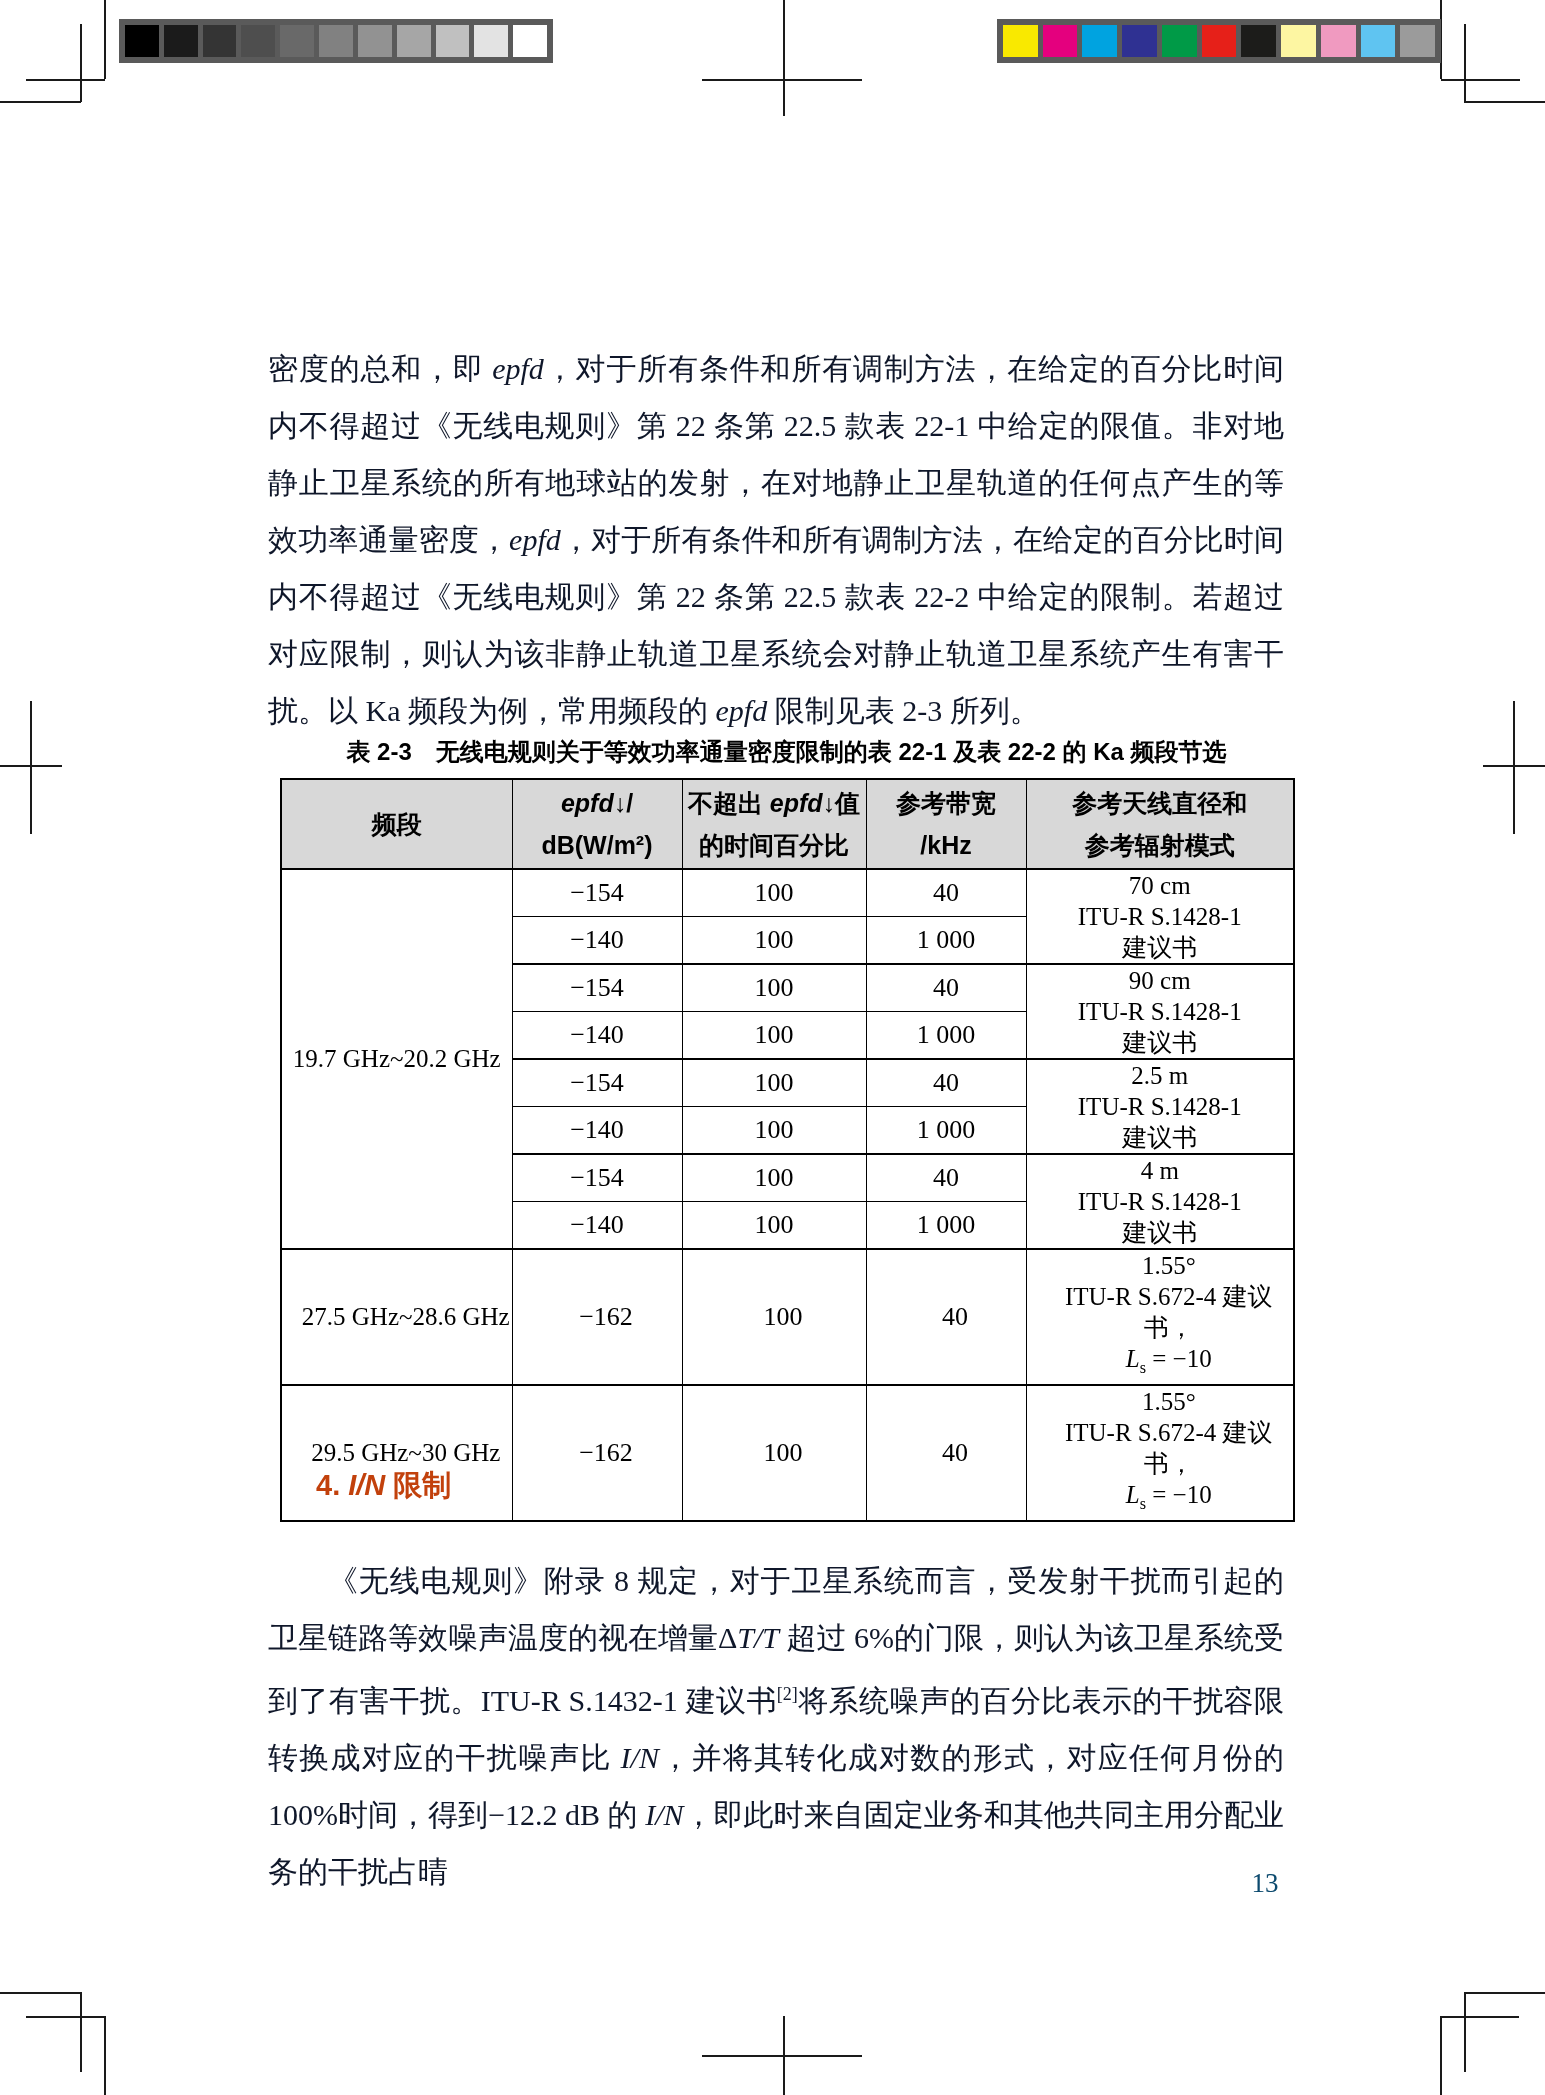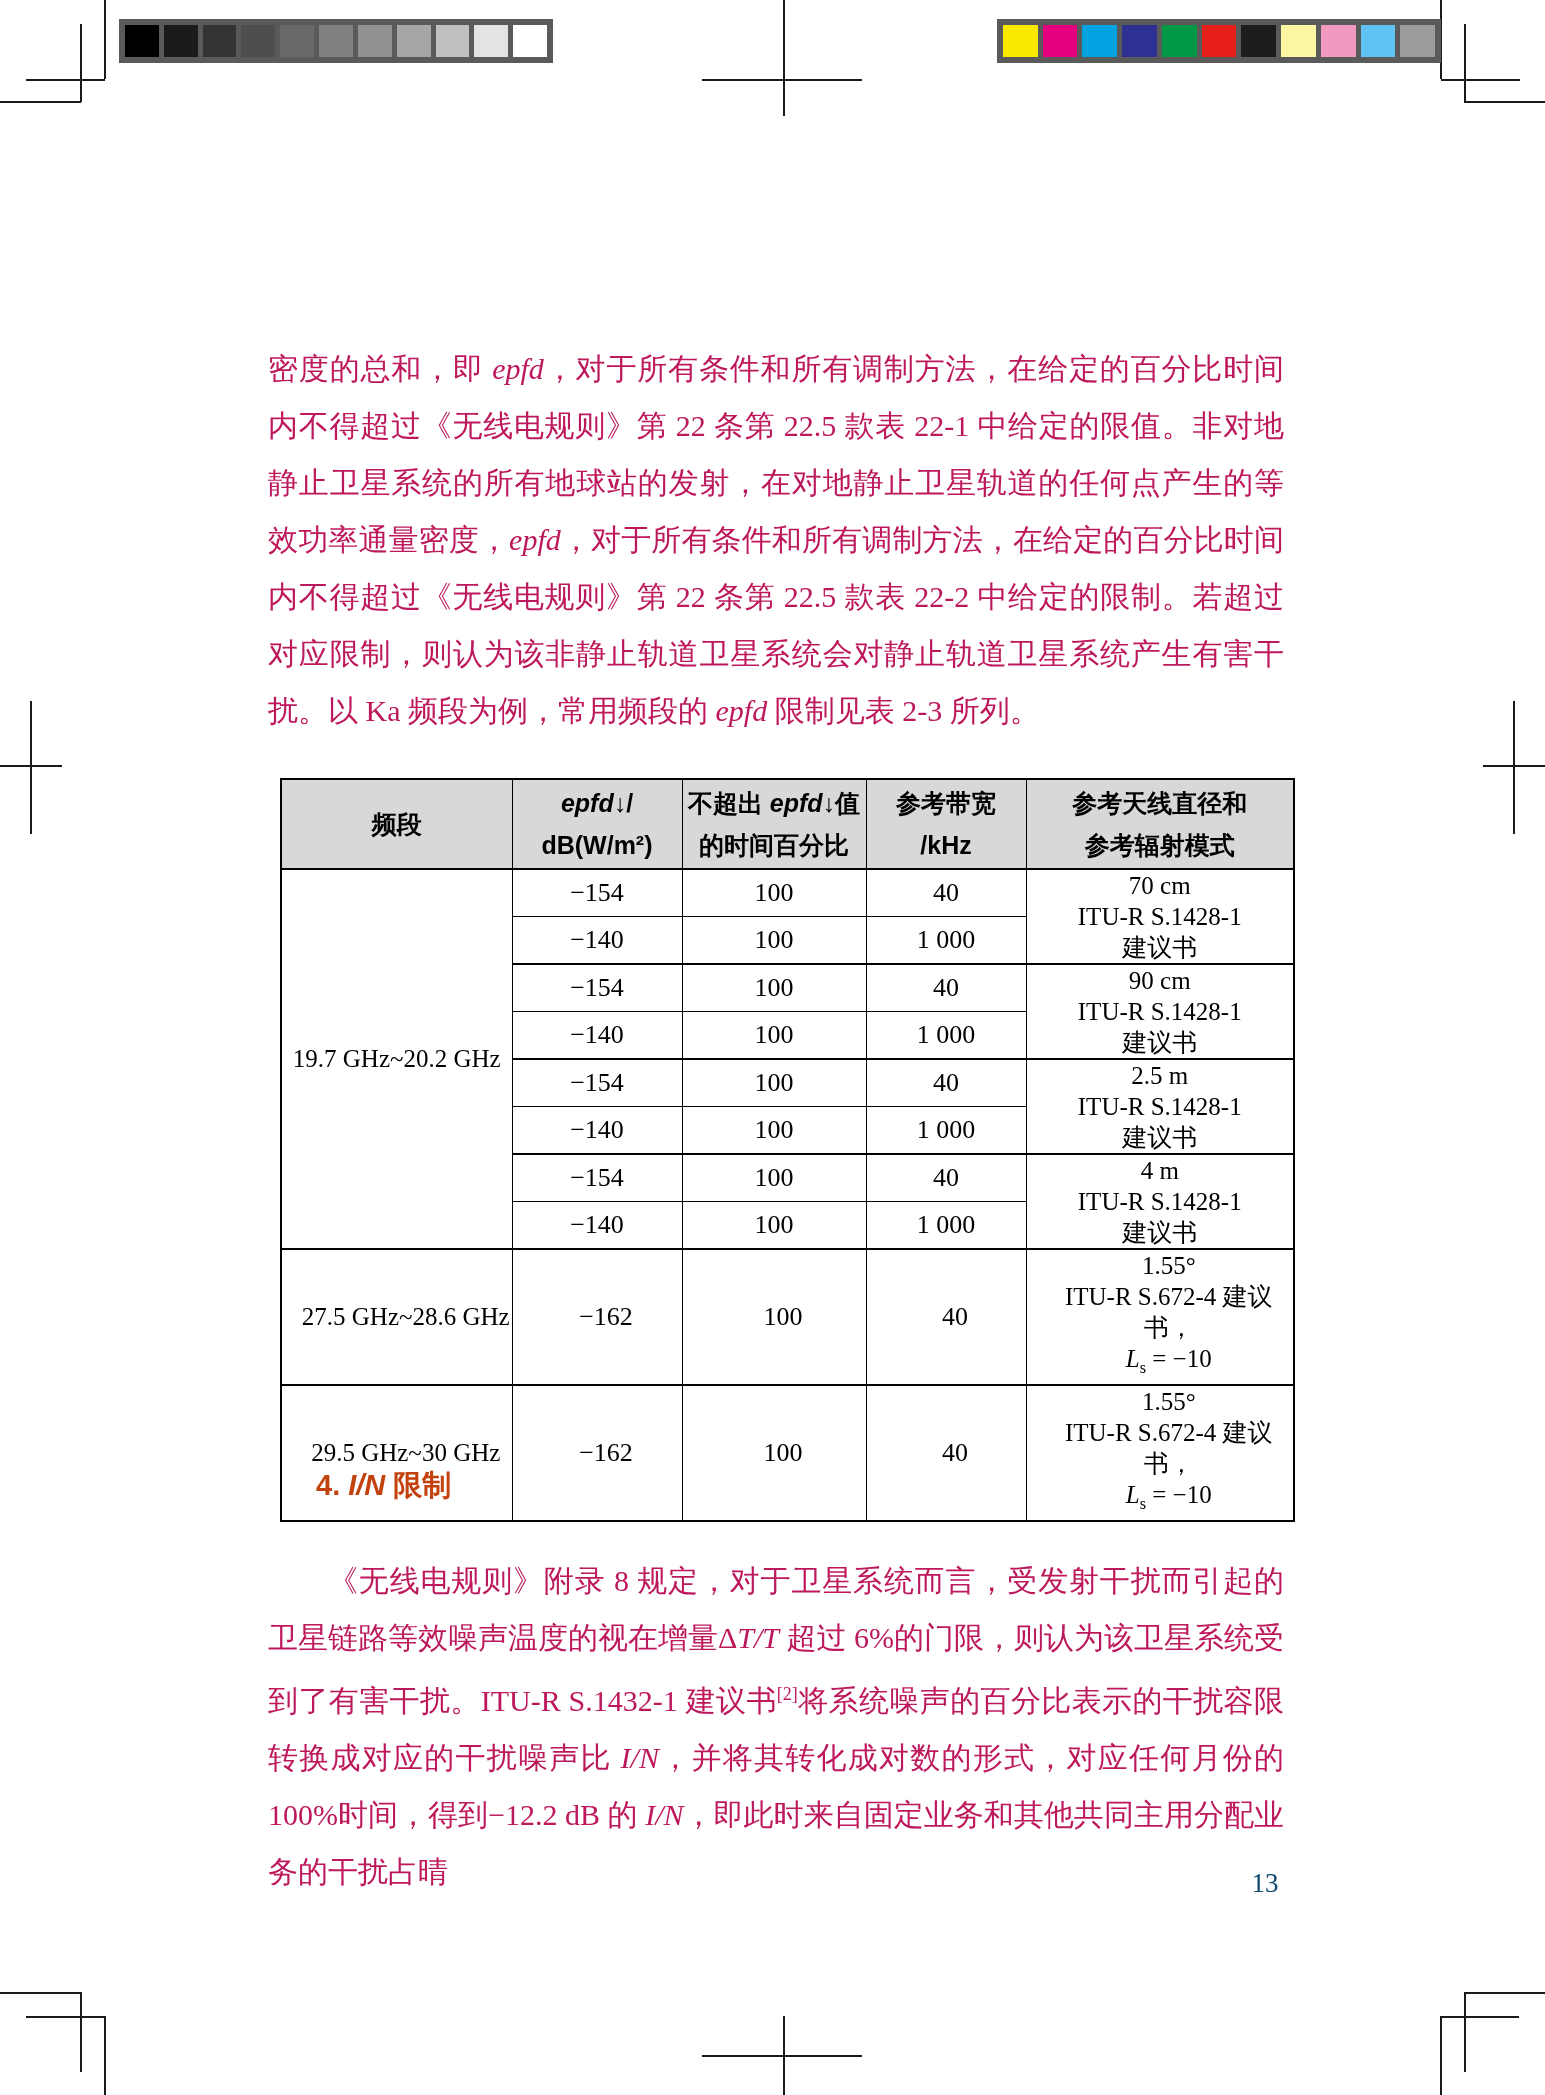--- a/index.html
+++ b/index.html
@@ -18,21 +18,21 @@
   .swatch { flex:1; height:100%; }
   
   .chapter-header {
     position:absolute; top:220px; left:268px; width:1016px;
     text-align:right; font-family:"Liberation Sans","DejaVu Sans",sans-serif;
     font-weight:bold; font-size:22px; color:#4a4a4a; letter-spacing:1.5px;
   }
   
   .para {
     position:absolute; left:268px; width:1016px;
-    font-size:30px; line-height:57px; text-align:justify; color:#be185d;
+    font-size:30px; line-height:57px; text-align:justify; color:#0f172a;
   }
   #para1 { top:340px; }
   #para2 { top:1552px; text-indent:2em; }
   .para sup, .seg-sup { font-size:0.6em; vertical-align:super; }
   
   .table-caption {
     position:absolute; top:736px; left:280px; width:1013px;
     text-align:center; font-family:"Liberation Sans","DejaVu Sans",sans-serif;
     font-weight:bold; font-size:24px; color:#000;
   }
@@ -126,20 +126,21 @@
       <div class="swatch" style="background: rgb(28, 28, 26);"></div>
       <div class="swatch" style="background: rgb(253, 246, 162);"></div>
       <div class="swatch" style="background: rgb(240, 154, 192);"></div>
       <div class="swatch" style="background: rgb(95, 196, 241);"></div>
       <div class="swatch" style="background: rgb(155, 155, 155);"></div>
     </div>
 
 
   <div class="para" id="para1"><span>密度的总和，即 </span><span style="font-style: italic;">epfd</span><span>，对于所有条件和所有调制方法，在给定的百分比时间内不得超过《无线电规则》第 22 条第 22.5 款表 22-1 中给定的限值。非对地静止卫星系统的所有地球站的发射，在对地静止卫星轨道的任何点产生的等效功率通量密度，</span><span style="font-style: italic;">epfd</span><span>，对于所有条件和所有调制方法，在给定的百分比时间内不得超过《无线电规则》第 22 条第 22.5 款表 22-2 中给定的限制。若超过对应限制，则认为该非静止轨道卫星系统会对静止轨道卫星系统产生有害干扰。以 Ka 频段为例，常用频段的 </span><span style="font-style: italic;">epfd</span><span> 限制见表 2-3 所列。</span></div>
 
+  <div class="table-caption">表 2-3　无线电规则关于等效功率通量密度限制的表 22-1 及表 22-2 的  Ka 频段节选</div>
 
   <table class="limits">
     <colgroup>
       <col style="width:231px">
         <col style="width:170px">
         <col style="width:184px">
       <col style="width:160px">
         <col style="width:268px">
     </colgroup>
     <thead>

